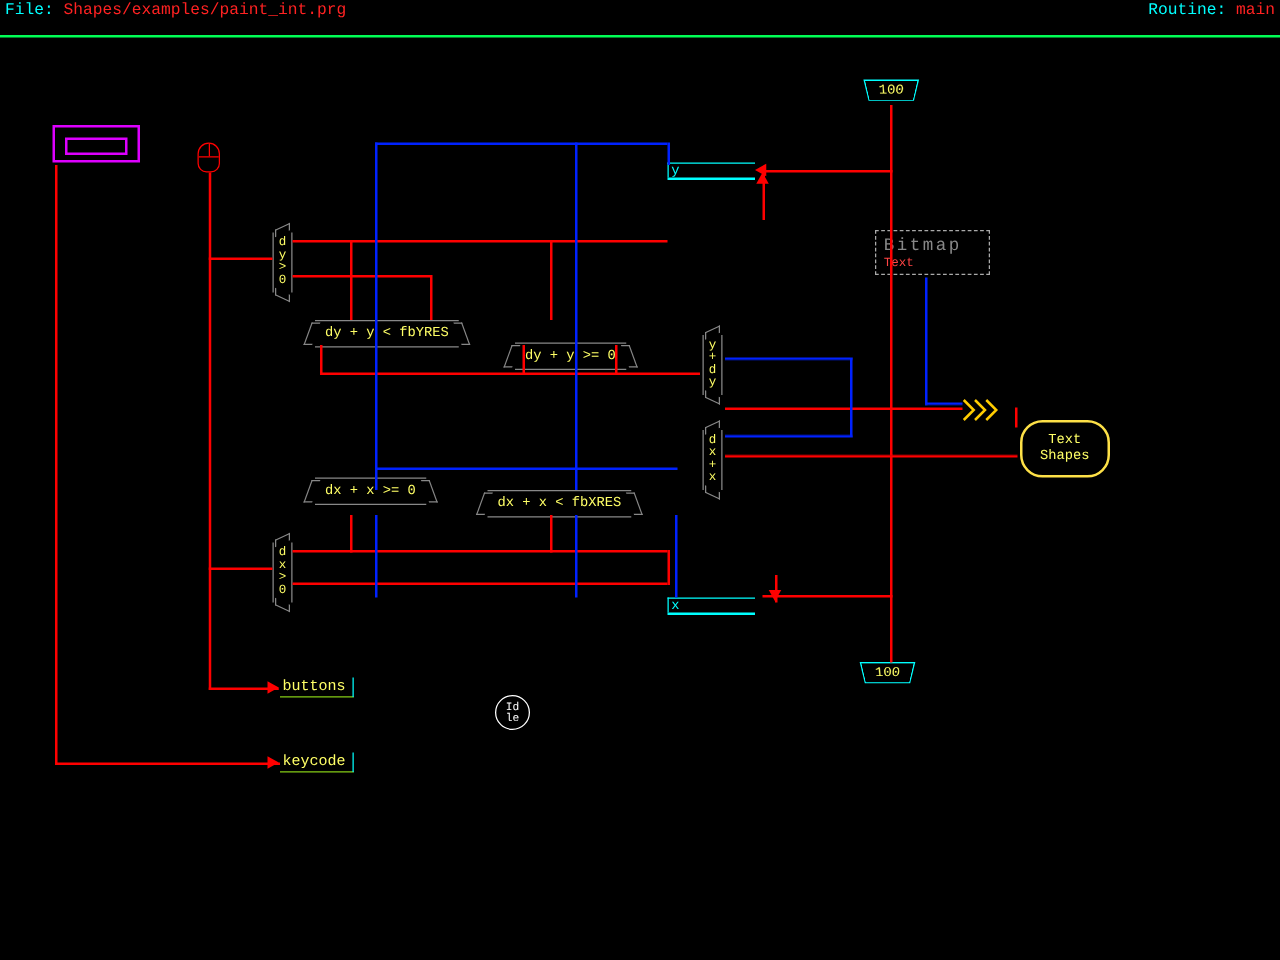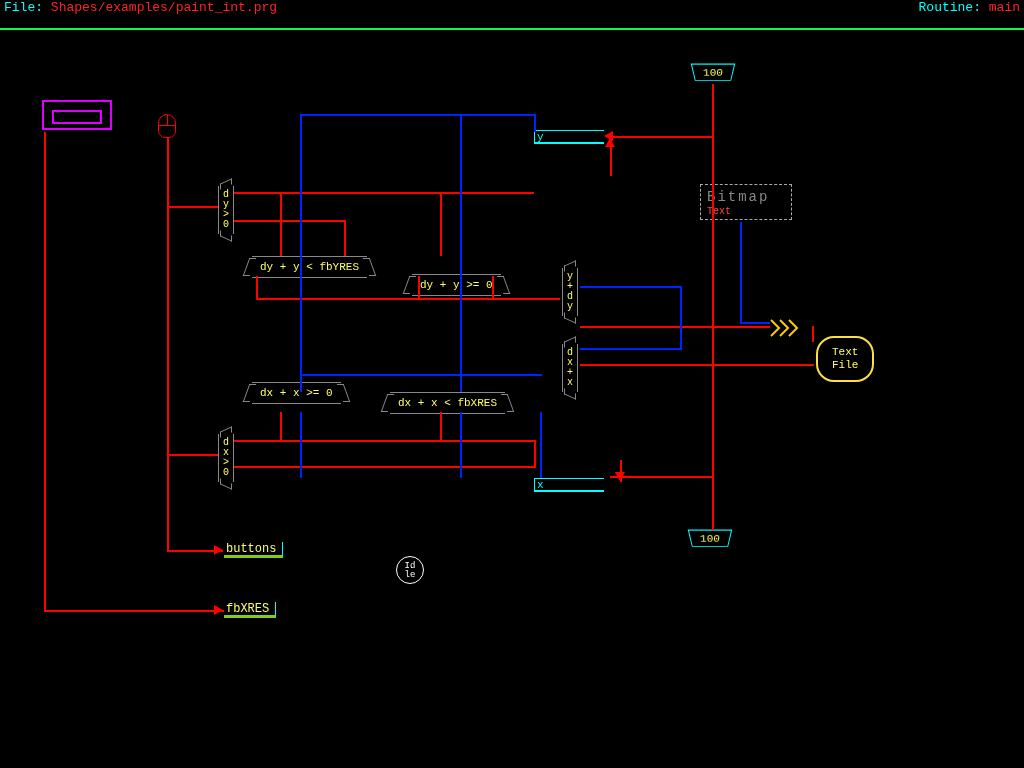--- a/index.html
+++ b/index.html
@@ -69,21 +69,21 @@
     content: ""; position: absolute; left: 1px; right: 1px; height: 5px;
     border: 1px solid #888; background: #000;
   }
   .vhex::before { top: -5px; border-bottom: none; transform: skewY(-25deg); }
   .vhex::after { bottom: -5px; border-top: none; transform: skewY(25deg); }
 
   .terminal {
     position: absolute;
     color: #ffff66;
     font-size: 12px;
-    border-bottom: 3px solid #84cc16;
+    border-bottom: 1px solid #84cc16;
     border-right: 1px solid #00ffff;
     padding: 0 6px 0 2px;
     height: 16px;
   }
   .term-up {
     position: absolute;
     color: #00ffff;
     font-size: 11px;
     border-top: 1px solid #00ffff;
     border-left: 1px solid #00ffff;
@@ -213,25 +213,25 @@
   </div>
 
   <div class="chev" style="top:298px; left:770px;">
     <svg viewBox="0 0 30 20">
         <path d="M1 2 L9 10 L1 18 M10 2 L18 10 L10 18 M19 2 L27 10 L19 18" stroke="#ffcc00" stroke-width="2" fill="none"></path>
       </svg>
   </div>
 
   <div class="text-pixel" style="top:316px; left:816px;">
     <span>Text</span><br>
-    <span>File</span>
+    <span>Shapes</span>
   </div>
 
   <div class="terminal" style="top:522px; left:224px;">buttons</div>
-  <div class="terminal" style="top:582px; left:224px;">fbXRES</div>
+  <div class="terminal" style="top:582px; left:224px;">keycode</div>
 
   <div class="idle" style="top:536px; left:396px; white-space: pre-line;">Id
 le</div>
 
   <div class="wire v red" style="top:118px; left:167px; height:414px;"></div>
 
   <div class="wire h red" style="top:186px; left:167px; width:51px;"></div>
   <div class="wire h red" style="top:434px; left:167px; width:51px;"></div>
   <div class="wire h red" style="top:530px; left:167px; width:56px;"></div>
   <div class="arrowhead" style="top:525px; left:214px; border-top:5px solid transparent; border-bottom:5px solid transparent; border-left:9px solid #ff0000;"></div>

